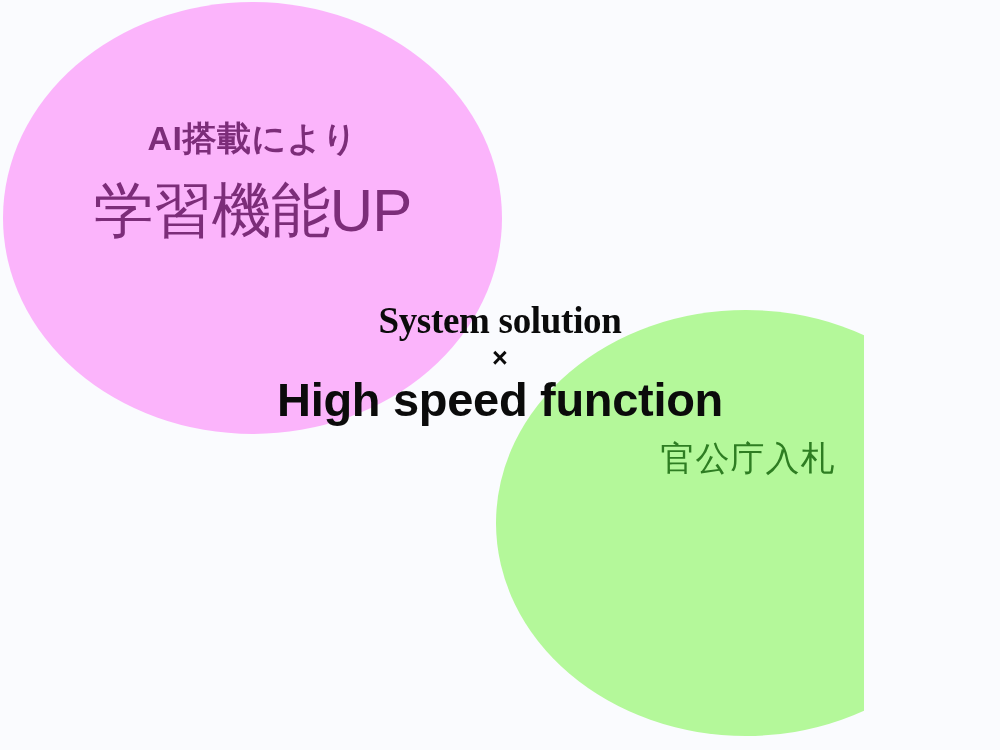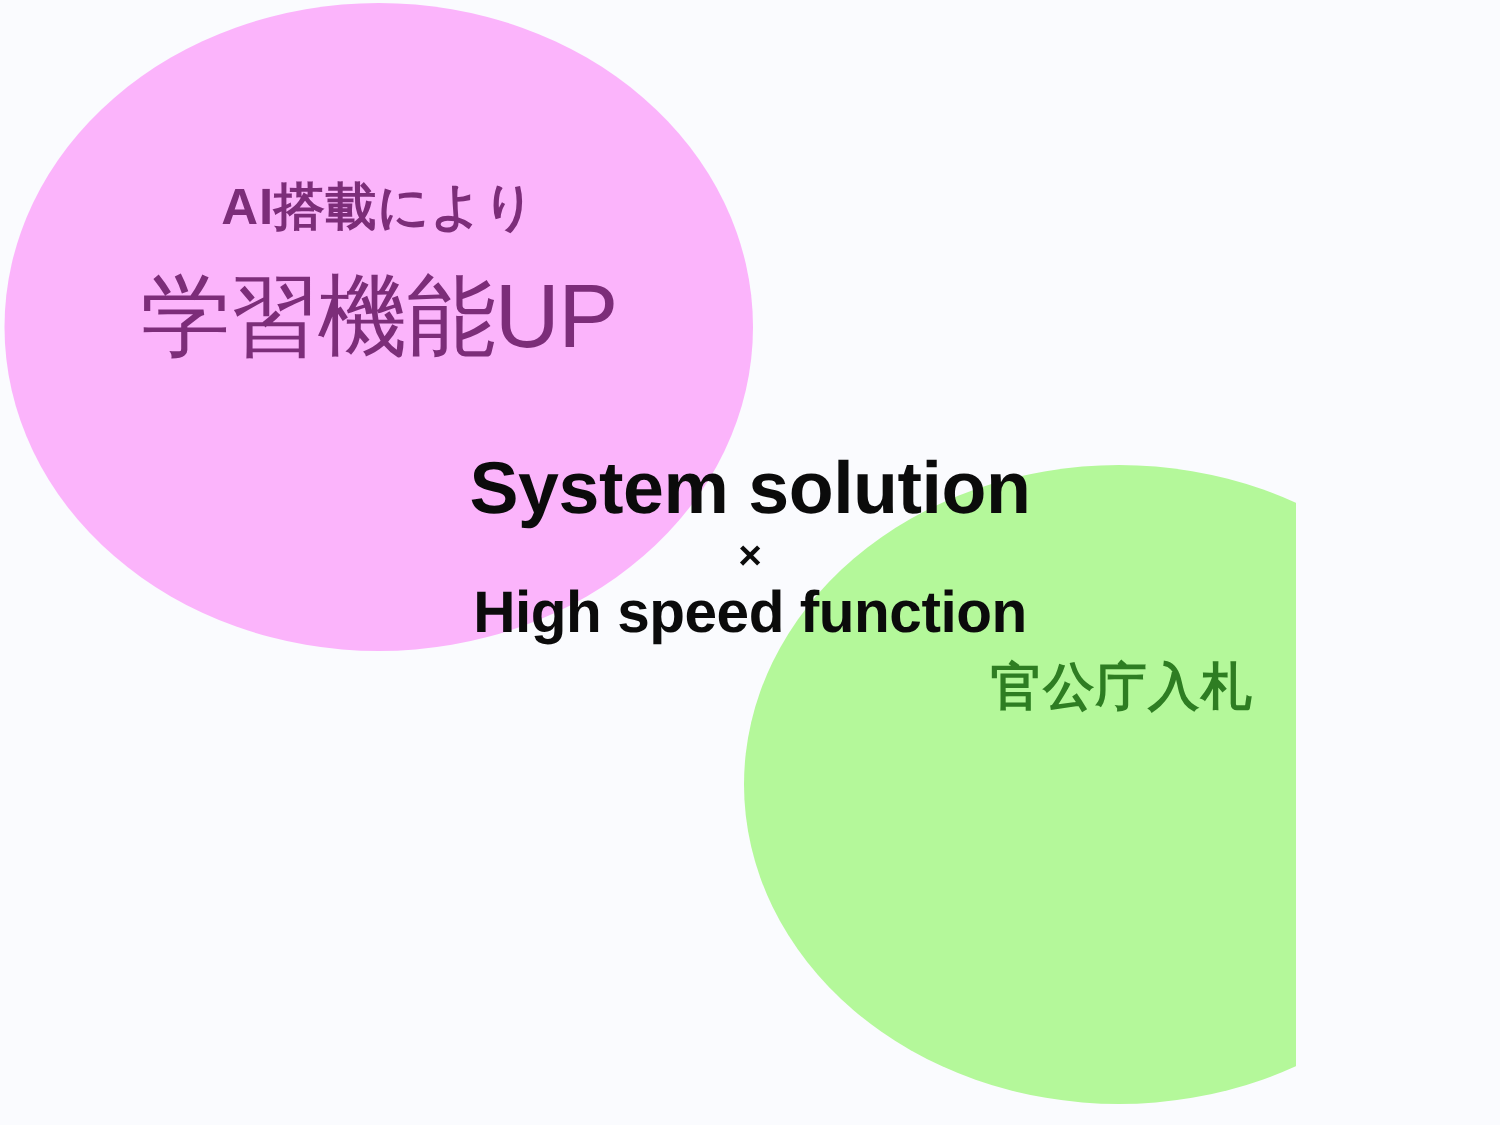--- a/index.html
+++ b/index.html
@@ -71,21 +71,21 @@
     position: absolute;
     left: 500px;
     top: 440px;
     width: 496px;
     text-align: center;
     color: #2e7d22;
     pointer-events: none;
   }
   .green-line1 {
     font-size: 34px;
-    font-weight: bold;
+    font-weight: normal;
     line-height: 1.1;
     letter-spacing: 1px;
     margin-bottom: 22px;
   }
   .green-line2 {
     font-size: 62px;
     font-weight: bold;
     line-height: 1.05;
     letter-spacing: -1px;
   }
@@ -95,32 +95,33 @@
     position: absolute;
     left: 0;
     top: 302px;
     width: 1000px;
     text-align: center;
     color: #0b0b0b;
     font-weight: bold;
     pointer-events: none;
   }
   .tagline-top {
-    font-size: 49px;
+    font-size: 37px;
     line-height: 1.02;
     letter-spacing: -0.3px;
+    font-family: Liberation Serif, serif;
   }
   .tagline-mid {
     font-size: 27px;
     line-height: 1.25;
     margin-top: 2px;
     margin-bottom: 1px;
   }
   .tagline-bot {
-    font-size: 39px;
+    font-size: 47px;
     line-height: 1.02;
     letter-spacing: -0.3px;
   }
 </style>
 </head>
 <body>
 
 <div id="stage">
 
   <div class="blob-pink"></div>

